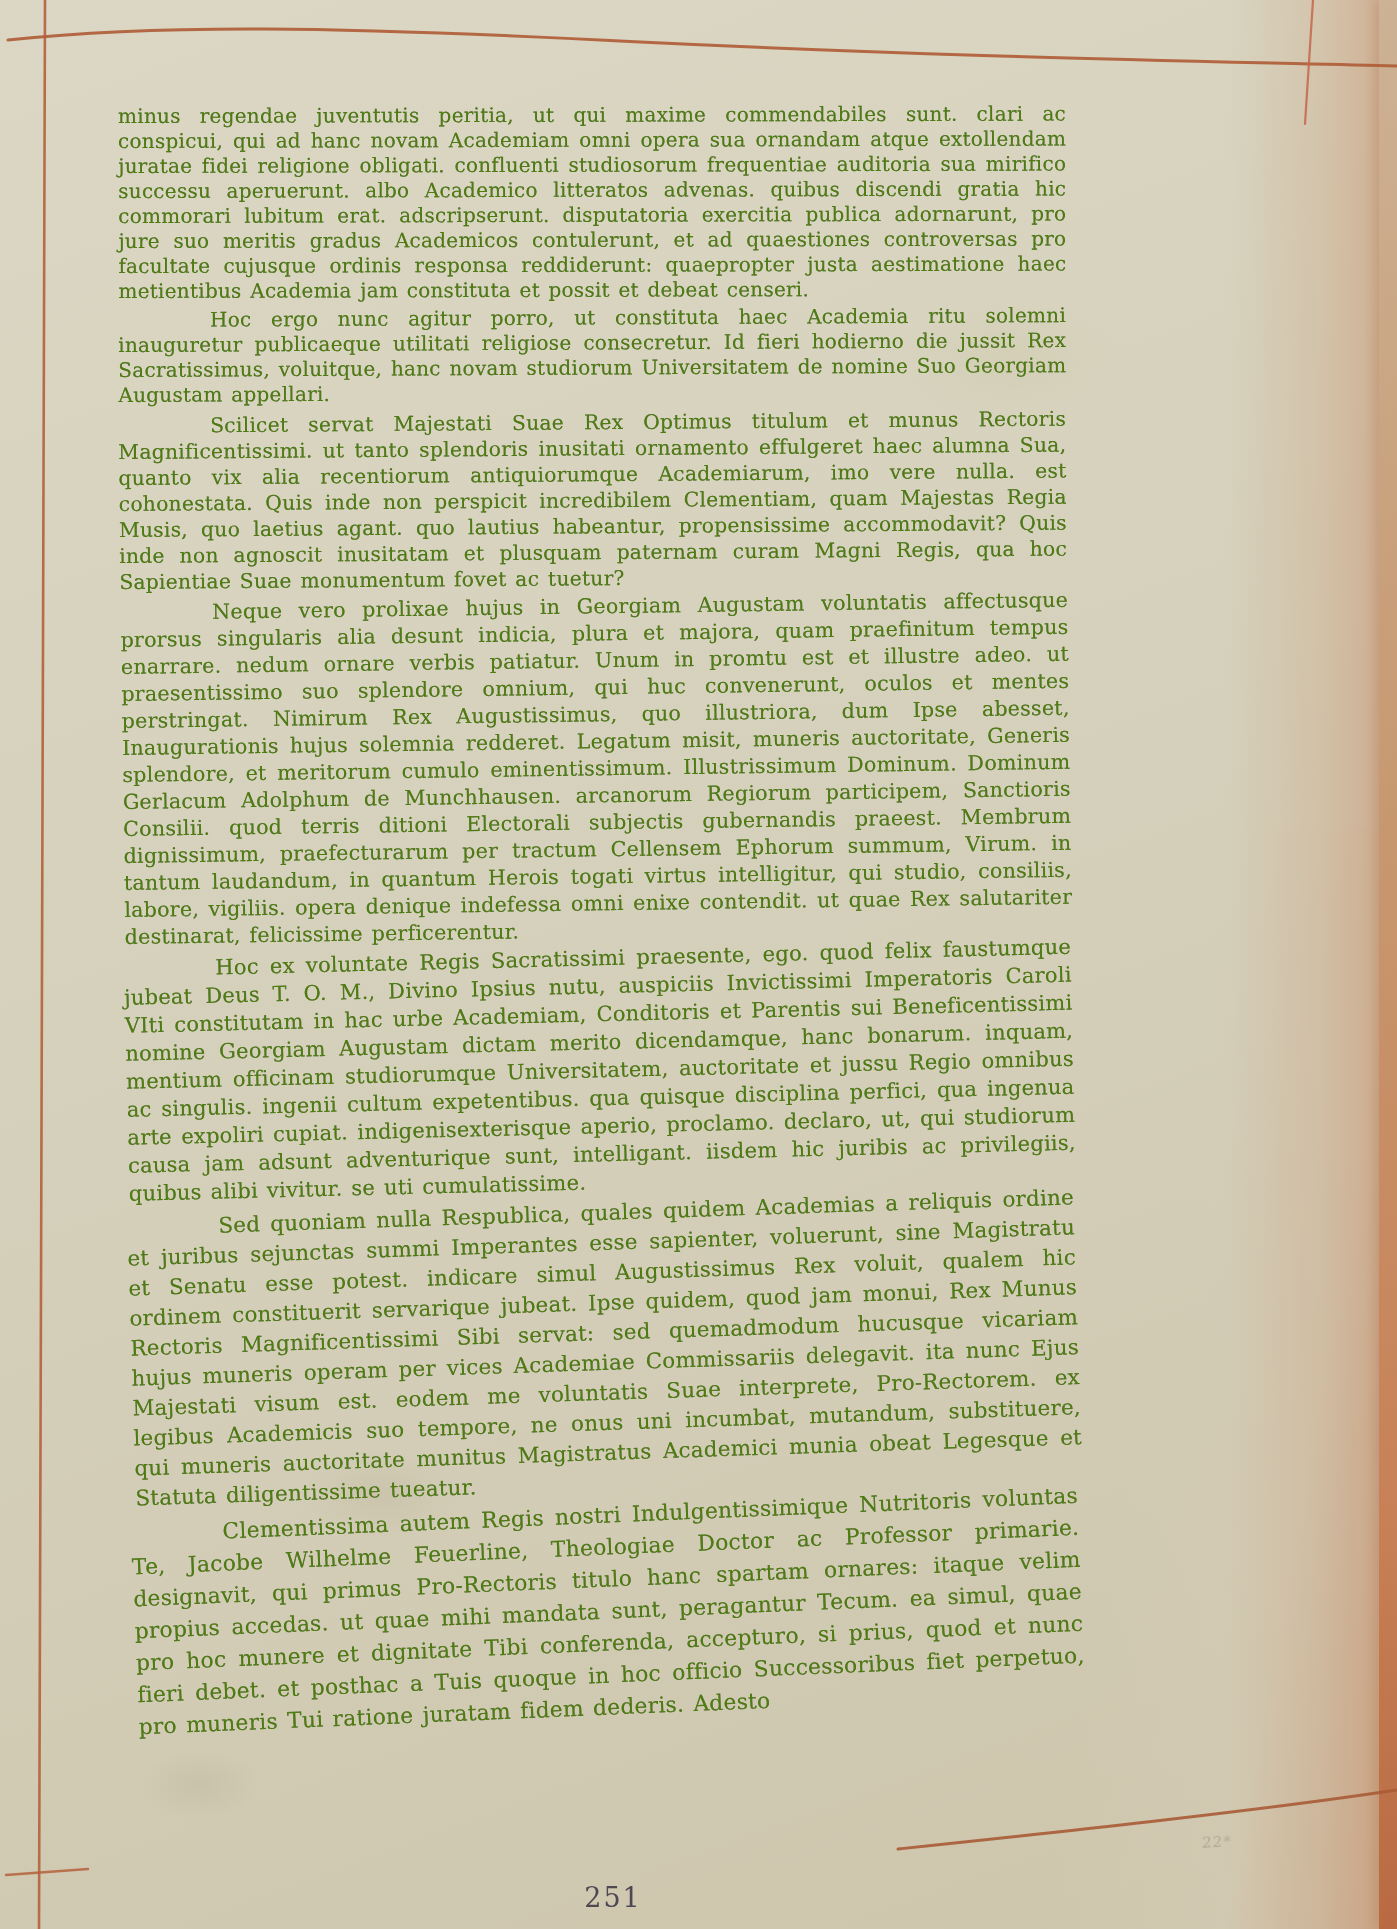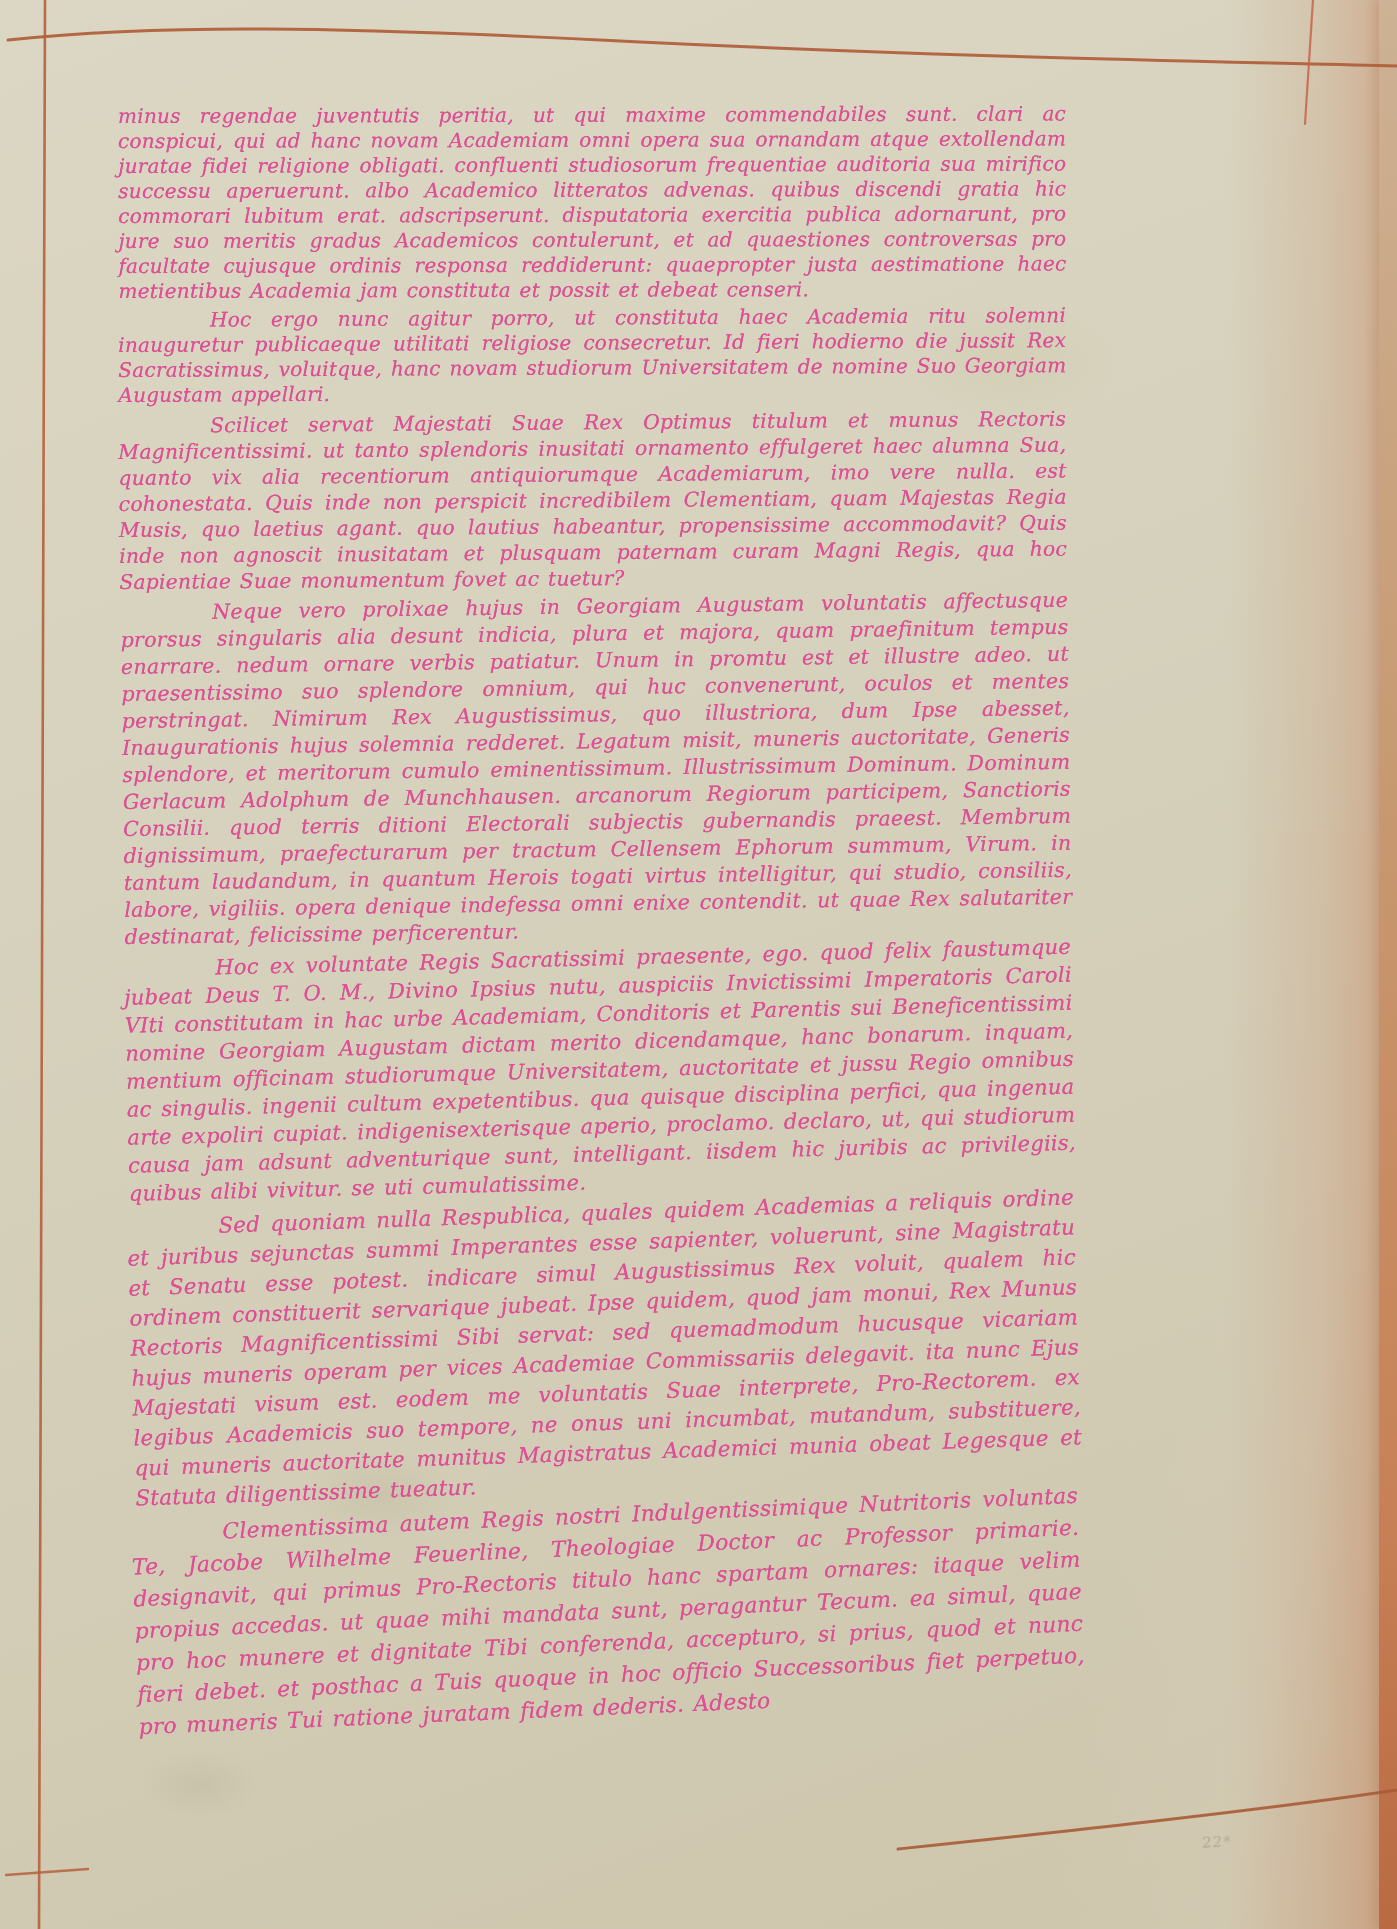--- a/index.html
+++ b/index.html
@@ -7,23 +7,22 @@
     width:1397px;height:1929px;position:relative;overflow:hidden;
     background:linear-gradient(160deg,#dbd7c4 0%,#d7d3be 30%,#d3cdb7 65%,#cdc5ab 100%);
     font-family:"DejaVu Serif", serif;
   }
   .page{position:absolute;inset:0;}
   
   .frame{position:absolute;left:0;top:0;pointer-events:none;}
   
   .text-block{
     position:absolute;left:118px;top:104px;width:948px;
-    color:#ec4899;text-align:justify;
+    color:#4d7c0f;text-align:justify;
     text-shadow:0 0 0.5px rgba(81,75,87,.55);
-    font-style:italic;
   }
   .text-block p{margin:0;text-indent:92px;}
   .text-block p.first{text-indent:0;}
   .p1{font-size:20px;line-height:25px;transform:rotate(-0.15deg);transform-origin:0 0;}
   .p2{font-size:20px;line-height:25px;margin-top:4px !important;transform:rotate(-0.3deg);transform-origin:0 0;}
   .p3{font-size:20.3px;line-height:26px;margin-top:5px !important;transform:rotate(-0.45deg);transform-origin:0 0;}
   .p4{font-size:20.6px;line-height:27px;margin-top:5px !important;transform:rotate(-0.8deg) translateX(2px);transform-origin:0 0;}
   .p5{font-size:21px;line-height:28px;margin-top:5px !important;transform:rotate(-1.4deg) translateX(5px);transform-origin:0 0;}
   .p6{font-size:21.4px;line-height:30px;margin-top:6px !important;transform:rotate(-1.9deg) translateX(8px);transform-origin:0 0;}
   .p7{font-size:21.8px;line-height:32px;margin-top:6px !important;transform:rotate(-2.4deg) translateX(12px);transform-origin:0 0;}
@@ -76,20 +75,21 @@
     <p class="first p1">minus regendae juventutis peritia, ut qui maxime commendabiles sunt. clari ac conspicui, qui ad hanc novam Academiam omni opera sua ornandam atque extollendam juratae fidei religione obligati. confluenti studiosorum frequentiae auditoria sua mirifico successu aperuerunt. albo Academico litteratos advenas. quibus discendi gratia hic commorari lubitum erat. adscripserunt. disputatoria exercitia publica adornarunt, pro jure suo meritis gradus Academicos contulerunt, et ad quaestiones controversas pro facultate cujusque ordinis responsa reddiderunt: quaepropter justa aestimatione haec metientibus Academia jam constituta et possit et debeat censeri.</p>
     <p class="p2">Hoc ergo nunc agitur porro, ut constituta haec Academia ritu solemni inauguretur publicaeque utilitati religiose consecretur. Id fieri hodierno die jussit Rex Sacratissimus, voluitque, hanc novam studiorum Universitatem de nomine Suo Georgiam Augustam appellari.</p>
     <p class="p3">Scilicet servat Majestati Suae Rex Optimus titulum et munus Rectoris Magnificentissimi. ut tanto splendoris inusitati ornamento effulgeret haec alumna Sua, quanto vix alia recentiorum antiquiorumque Academiarum, imo vere nulla. est cohonestata. Quis inde non perspicit incredibilem Clementiam, quam Majestas Regia Musis, quo laetius agant. quo lautius habeantur, propensissime accommodavit? Quis inde non agnoscit inusitatam et plusquam paternam curam Magni Regis, qua hoc Sapientiae Suae monumentum fovet ac tuetur?</p>
     <p class="p4">Neque vero prolixae hujus in Georgiam Augustam voluntatis affectusque prorsus singularis alia desunt indicia, plura et majora, quam praefinitum tempus enarrare. nedum ornare verbis patiatur. Unum in promtu est et illustre adeo. ut praesentissimo suo splendore omnium, qui huc convenerunt, oculos et mentes perstringat. Nimirum Rex Augustissimus, quo illustriora, dum Ipse abesset, Inaugurationis hujus solemnia redderet. Legatum misit, muneris auctoritate, Generis splendore, et meritorum cumulo eminentissimum. Illustrissimum Dominum. Dominum Gerlacum Adolphum de Munchhausen. arcanorum Regiorum participem, Sanctioris Consilii. quod terris ditioni Electorali subjectis gubernandis praeest. Membrum dignissimum, praefecturarum per tractum Cellensem Ephorum summum, Virum. in tantum laudandum, in quantum Herois togati virtus intelligitur, qui studio, consiliis, labore, vigiliis. opera denique indefessa omni enixe contendit. ut quae Rex salutariter destinarat, felicissime perficerentur.</p>
     <p class="p5">Hoc ex voluntate Regis Sacratissimi praesente, ego. quod felix faustumque jubeat Deus T. O. M., Divino Ipsius nutu, auspiciis Invictissimi Imperatoris Caroli VIti constitutam in hac urbe Academiam, Conditoris et Parentis sui Beneficentissimi nomine Georgiam Augustam dictam merito dicendamque, hanc bonarum. inquam, mentium officinam studiorumque Universitatem, auctoritate et jussu Regio omnibus ac singulis. ingenii cultum expetentibus. qua quisque disciplina perfici, qua ingenua arte expoliri cupiat. indigenisexterisque aperio, proclamo. declaro, ut, qui studiorum causa jam adsunt adventurique sunt, intelligant. iisdem hic juribis ac privilegiis, quibus alibi vivitur. se uti cumulatissime.</p>
     <p class="p6">Sed quoniam nulla Respublica, quales quidem Academias a reliquis ordine et juribus sejunctas summi Imperantes esse sapienter, voluerunt, sine Magistratu et Senatu esse potest. indicare simul Augustissimus Rex voluit, qualem hic ordinem constituerit servarique jubeat. Ipse quidem, quod jam monui, Rex Munus Rectoris Magnificentissimi Sibi servat: sed quemadmodum hucusque vicariam hujus muneris operam per vices Academiae Commissariis delegavit. ita nunc Ejus Majestati visum est. eodem me voluntatis Suae interprete, Pro-Rectorem. ex legibus Academicis suo tempore, ne onus uni incumbat, mutandum, substituere, qui muneris auctoritate munitus Magistratus Academici munia obeat Legesque et Statuta diligentissime tueatur.</p>
     <p class="p7">Clementissima autem Regis nostri Indulgentissimique Nutritoris voluntas Te, Jacobe Wilhelme Feuerline, Theologiae Doctor ac Professor primarie. designavit, qui primus Pro-Rectoris titulo hanc spartam ornares: itaque velim propius accedas. ut quae mihi mandata sunt, peragantur Tecum. ea simul, quae pro hoc munere et dignitate Tibi conferenda, accepturo, si prius, quod et nunc fieri debet. et posthac a Tuis quoque in hoc officio Successoribus fiet perpetuo, pro muneris Tui ratione juratam fidem dederis. Adesto</p>
   </div>
 
   <div class="signature">22*</div>
+  <div class="page-number">251</div>
 
   <div class="fade-overlay"></div>
   <div class="right-tint"></div>
   <div class="page-edge"></div>
 
   <svg class="frame" width="1397" height="1929" viewBox="0 0 1397 1929" fill="none">
     <path d="M 8 40 C 160 24, 330 26, 640 42 C 930 56, 1150 60, 1397 66" stroke="#b05d38" stroke-width="3" stroke-linecap="round" opacity="0.92"></path>
     <path d="M 45 0 C 40 420, 36 980, 39 1929" stroke="#b4603b" stroke-width="2.6" stroke-linecap="round" opacity="0.9"></path>
     <path d="M 1313 0 L 1305 124" stroke="#c4654a" stroke-width="2.2" stroke-linecap="round" opacity="0.85"></path>
     <path d="M 898 1849 C 1050 1833, 1250 1812, 1397 1790" stroke="#a95b36" stroke-width="3" stroke-linecap="round" opacity="0.9"></path>

